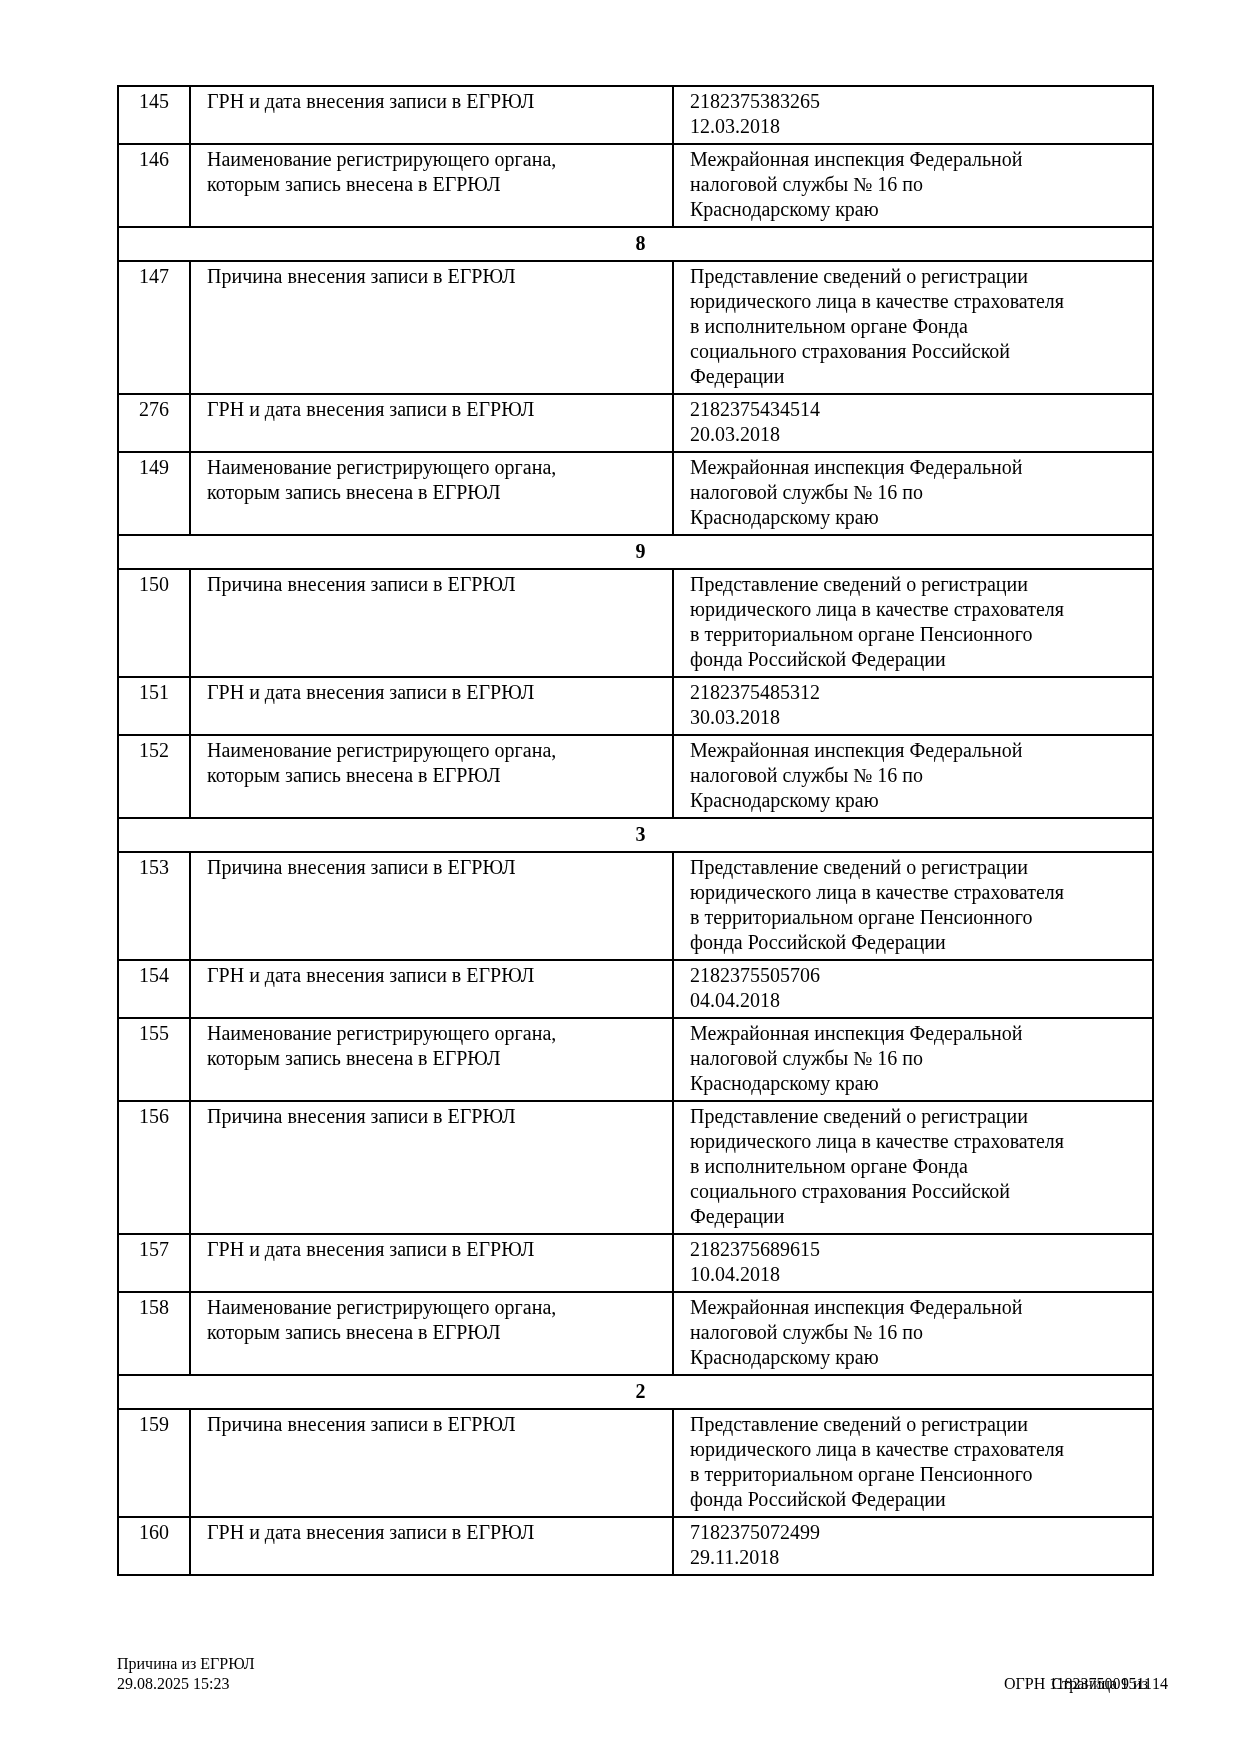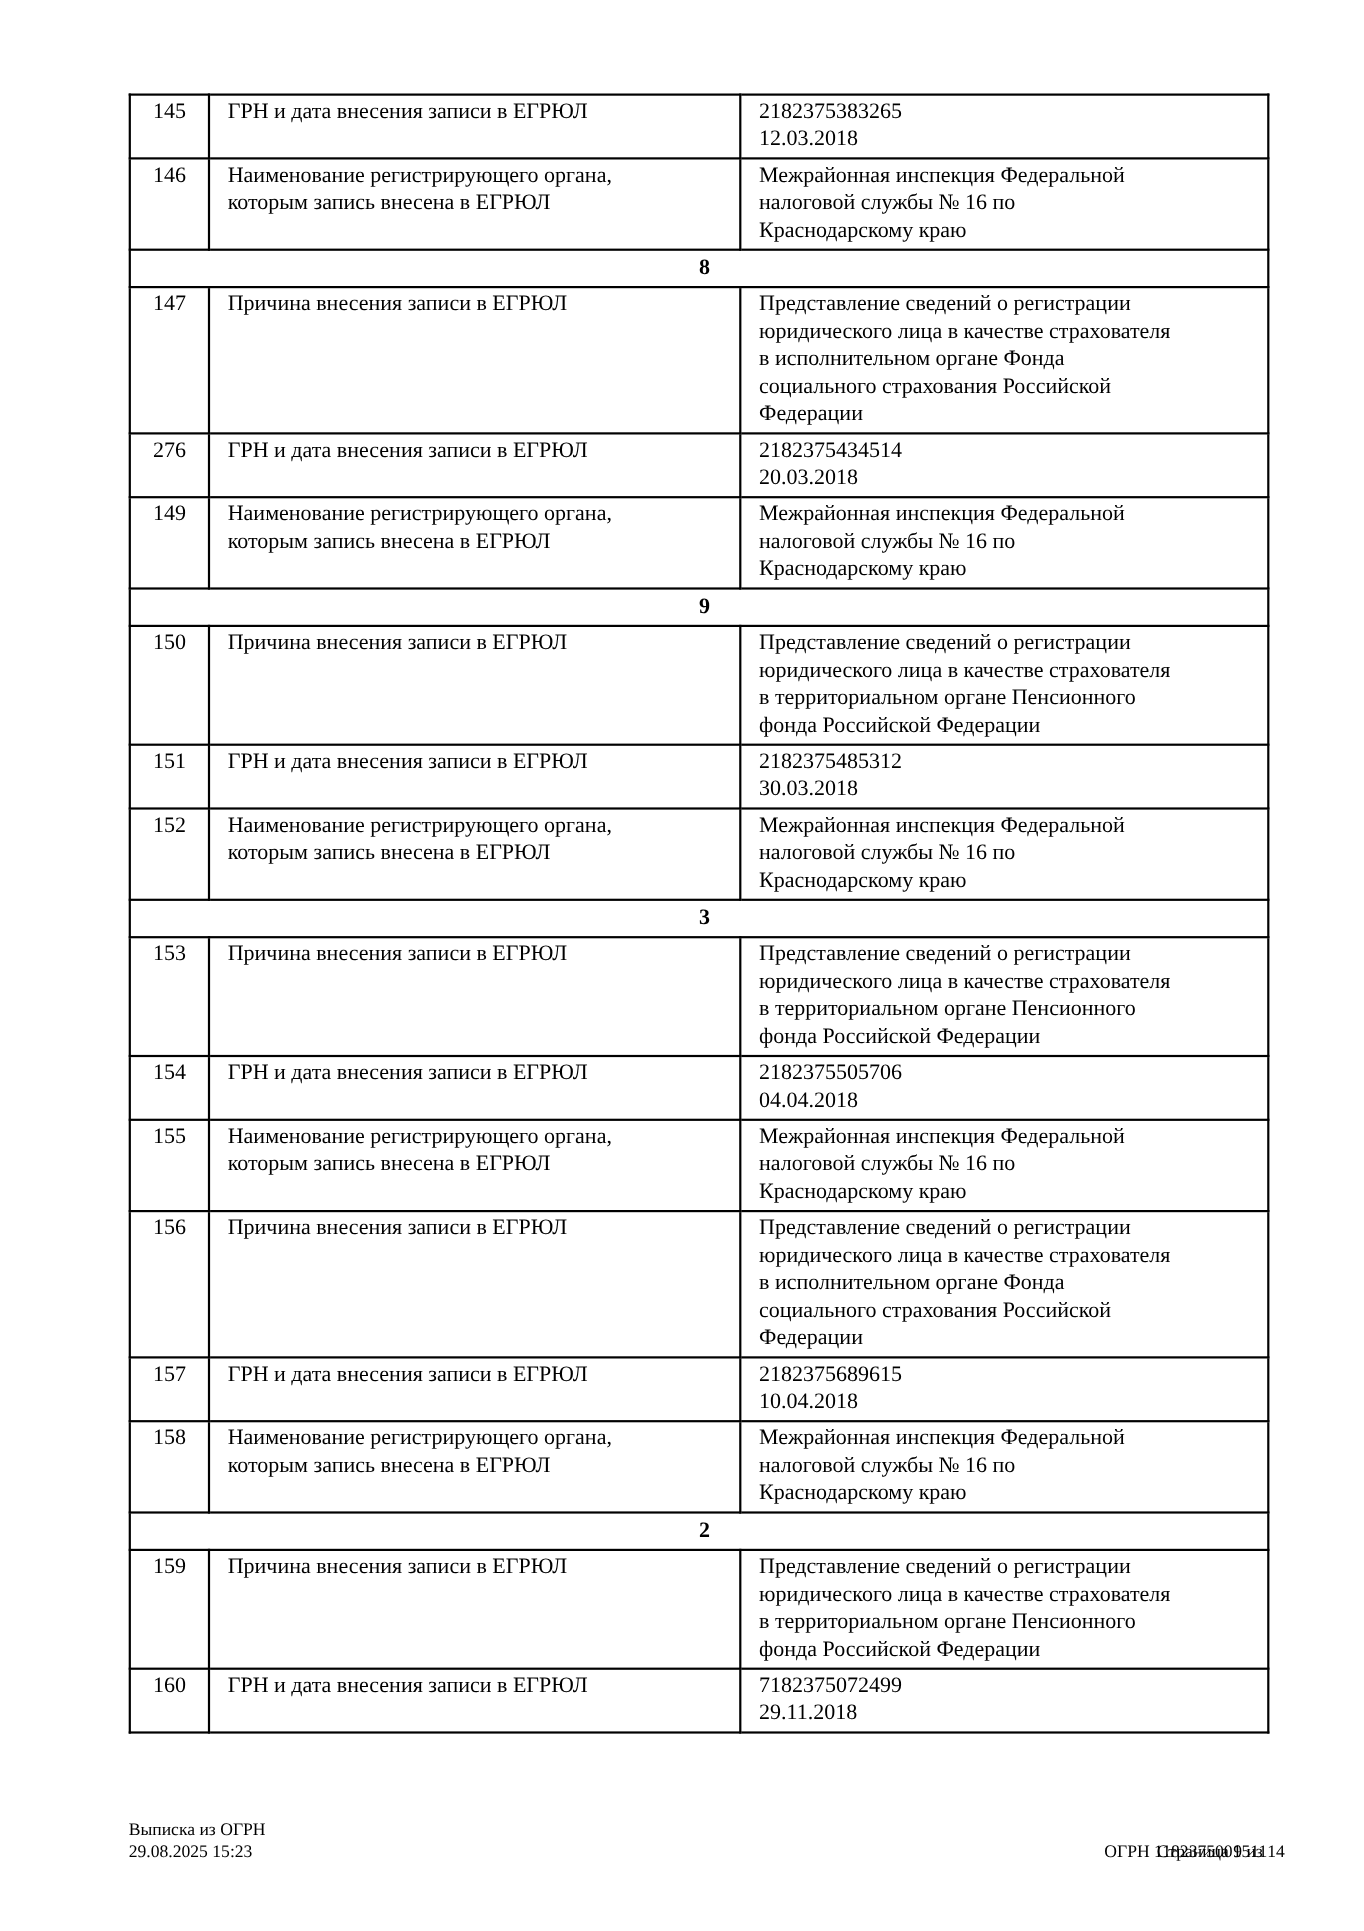--- a/index.html
+++ b/index.html
@@ -212,20 +212,20 @@
           <td class="num">160</td>
           <td class="label">ГРН и дата внесения записи в ЕГРЮЛ</td>
           <td class="value">7182375072499
 29.11.2018</td>
         </tr>
       </tbody>
   </table>
 
   <div class="footer">
     <div class="left-block">
-      <div>Выписка из ОГРН</div>
+      <div>Причина из ЕГРЮЛ</div>
       <div>29.08.2025 15:23</div>
     </div>
     <div class="center-block">ОГРН 1182375001511</div>
     <div class="right-block">Страница 9 из 14</div>
   </div>
 
 </div>
 
 </body></html>

